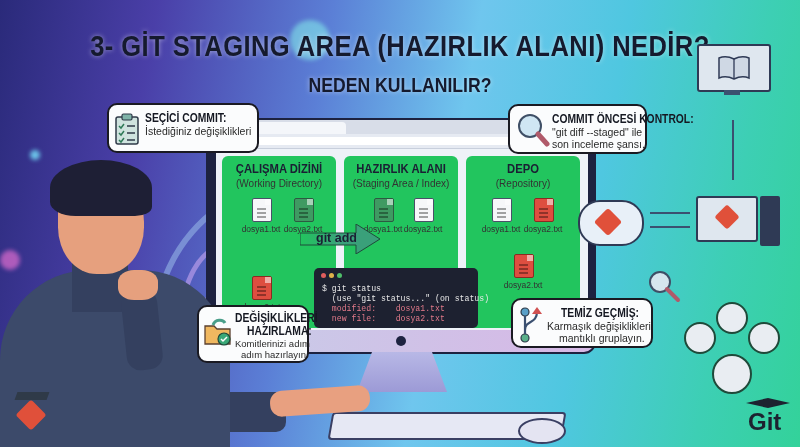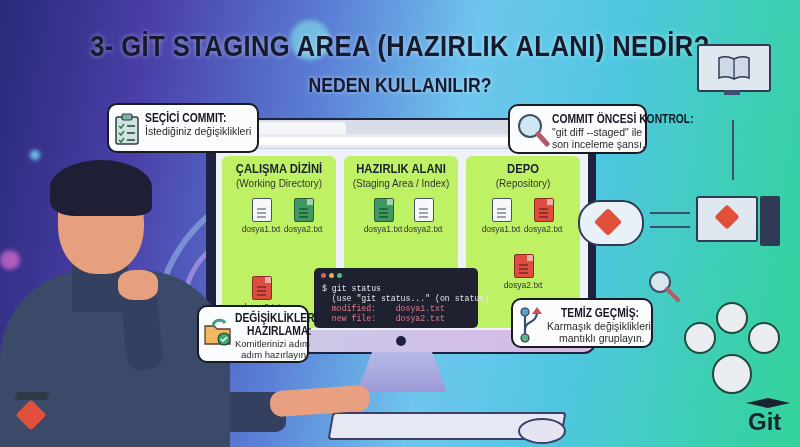--- a/index.html
+++ b/index.html
@@ -11,21 +11,21 @@
     font-size:29px;letter-spacing:0.5px;color:#151a2e;transform:scaleX(0.88);transform-origin:center;}
   .subtitle{left:0;width:800px;top:74px;text-align:center;font-weight:900;font-size:20px;color:#151a2e;transform:scaleX(0.88);}
   .title span,.subtitle span{text-shadow:0 0 6px rgba(255,255,255,0.5);}
   
   .monitor{left:206px;top:118px;width:390px;height:232px;background:#1d2240;border-radius:12px;}
   .screen{left:216px;top:120px;width:372px;height:210px;background:#eef2f8;border-radius:4px;overflow:hidden;}
   .browserbar{left:0;top:0;width:372px;height:14px;background:#d8dde8;}
   .browsertab{left:10px;top:2px;width:120px;height:12px;background:#f4f6fa;border-radius:4px 4px 0 0;}
   .urlbar{left:0;top:14px;width:372px;height:14px;background:#e6eaf2;border-bottom:1px solid #c8cfdc;}
   .urlinput{left:24px;top:17px;width:340px;height:8px;background:#fff;border-radius:3px;}
-  .panel{top:36px;width:114px;height:172px;background:#bef264;border-radius:6px;}
+  .panel{top:36px;width:114px;height:172px;background:#22c55e;border-radius:6px;}
   .ptitle{width:114px;text-align:center;top:6px;font-weight:800;font-size:12.5px;color:#1a1f33;transform:scaleX(0.9);}
   .psub{width:114px;text-align:center;top:22px;font-size:10px;color:#333;}
   .file{width:18px;height:22px;border-radius:2px;}
   .file::after{content:"";position:absolute;right:0;top:0;width:6px;height:6px;background:rgba(255,255,255,0.55);}
   .file .ln{position:absolute;left:4px;height:1.5px;width:9px;background:rgba(0,0,0,0.35);}
   .fw{background:#f6f7f9;border:1.5px solid #4a5068;}
   .fg{background:#3f9a62;border:1.5px solid #2c5a41;}
   .fr{background:#de4e40;border:1.5px solid #8a2b22;}
   .flabel{font-size:8.5px;color:#333;width:50px;text-align:center;}
   .arrow{height:30px;}
@@ -140,20 +140,33 @@
       </div>
     <div class="abs flabel" style="left:52px;top:68px;">dosya2.txt</div>
     <div class="abs file fr" style="left:48px;top:98px;">
         <span class="ln" style="top:9px"></span>
         <span class="ln" style="top:13px"></span>
         <span class="ln" style="top:17px"></span>
       </div>
     <div class="abs flabel" style="left:32px;top:124px;">dosya2.txt</div>
   </div>
 
+  <div class="abs arrow" style="left:84px;top:104px;width:80px;">
+    <svg width="80" height="30" viewBox="0 0 80 30" style="position:absolute;left:0;top:0;">
+      <defs>
+          <linearGradient id="ga" x1="0" x2="1">
+            <stop offset="0" stop-color="#3aa07a" stop-opacity="0"></stop>
+            <stop offset="0.5" stop-color="#3aa07a"></stop>
+            <stop offset="1" stop-color="#3aa07a"></stop>
+          </linearGradient>
+        </defs>
+      <polygon points="0,9 56,9 56,0 80,15 56,30 56,21 0,21" fill="url(#ga)" stroke="#1f4a3a" stroke-width="1"></polygon>
+    </svg>
+    <div class="abs arrowtxt" style="left:16px;top:7px;">git add</div>
+  </div>
 </div>
 
 <div class="abs terminal">
   <div class="abs dot" style="left:7px;background:#e05d5d;"></div>
   <div class="abs dot" style="left:15px;background:#e0b24a;"></div>
   <div class="abs dot" style="left:23px;background:#4fbf6a;"></div>
   <div class="abs term-line" style="top:16px;">$ git status</div>
   <div class="abs term-line" style="top:26px;">  (use "git status..." (on status)</div>
   <div class="abs term-line" style="top:36px;color:#e27a8a;">  modified:    dosya1.txt</div>
   <div class="abs term-line" style="top:46px;color:#e27a8a;">  new file:    dosya2.txt</div>

